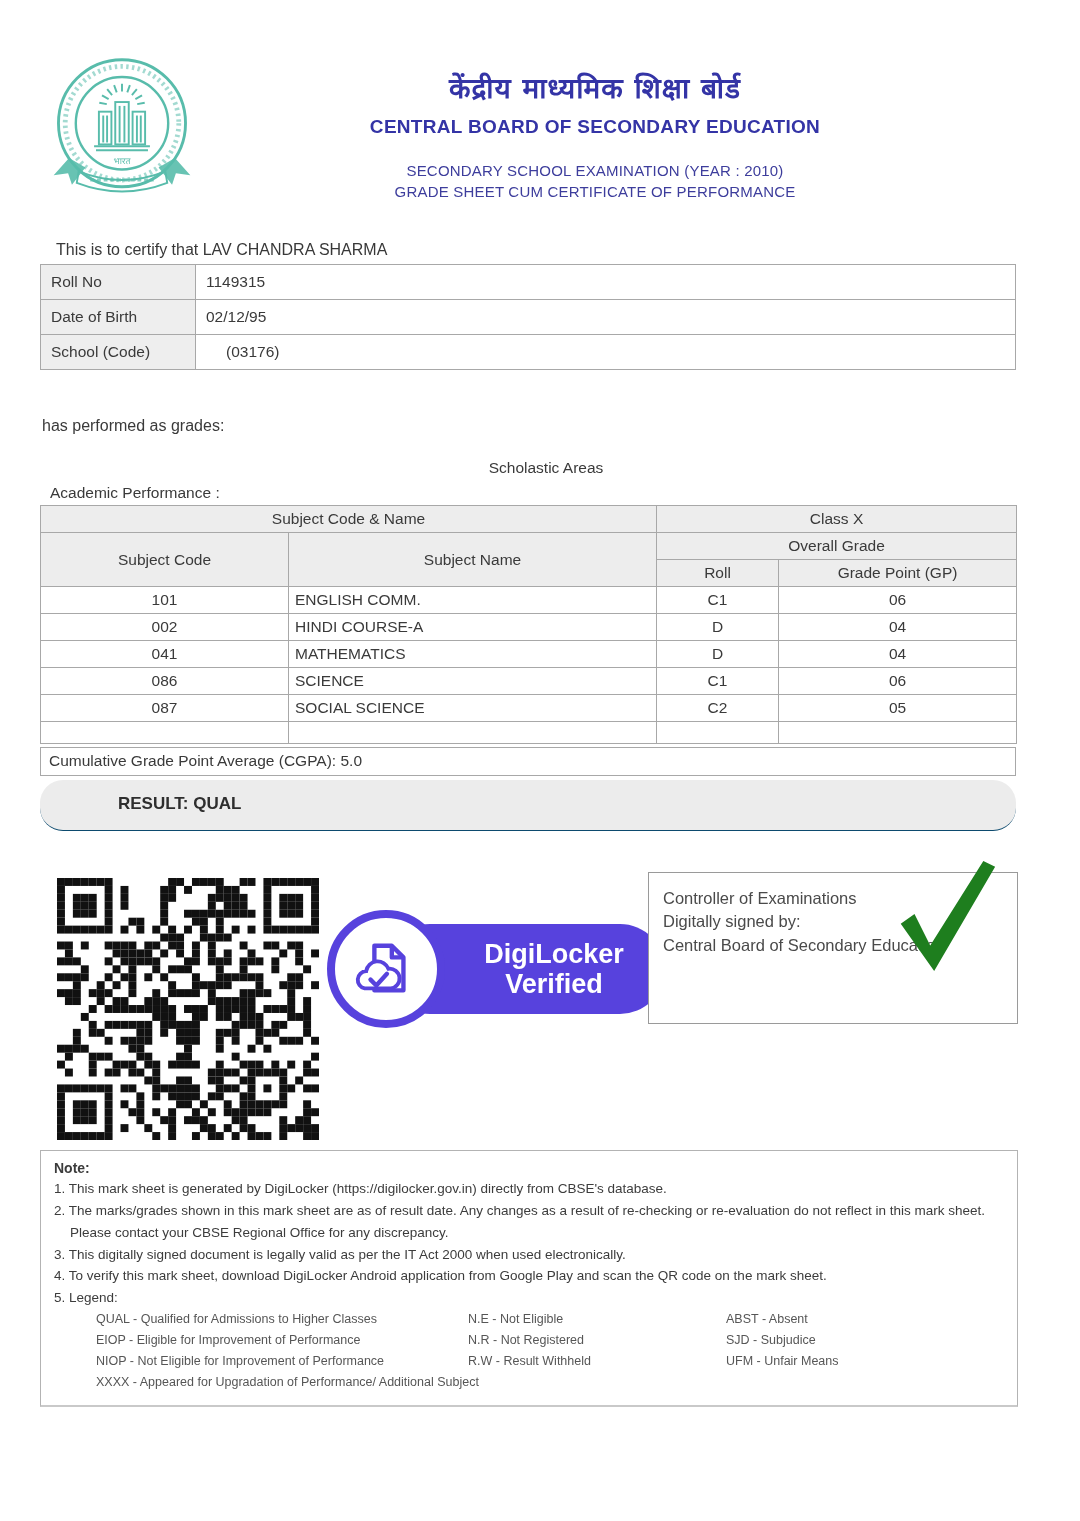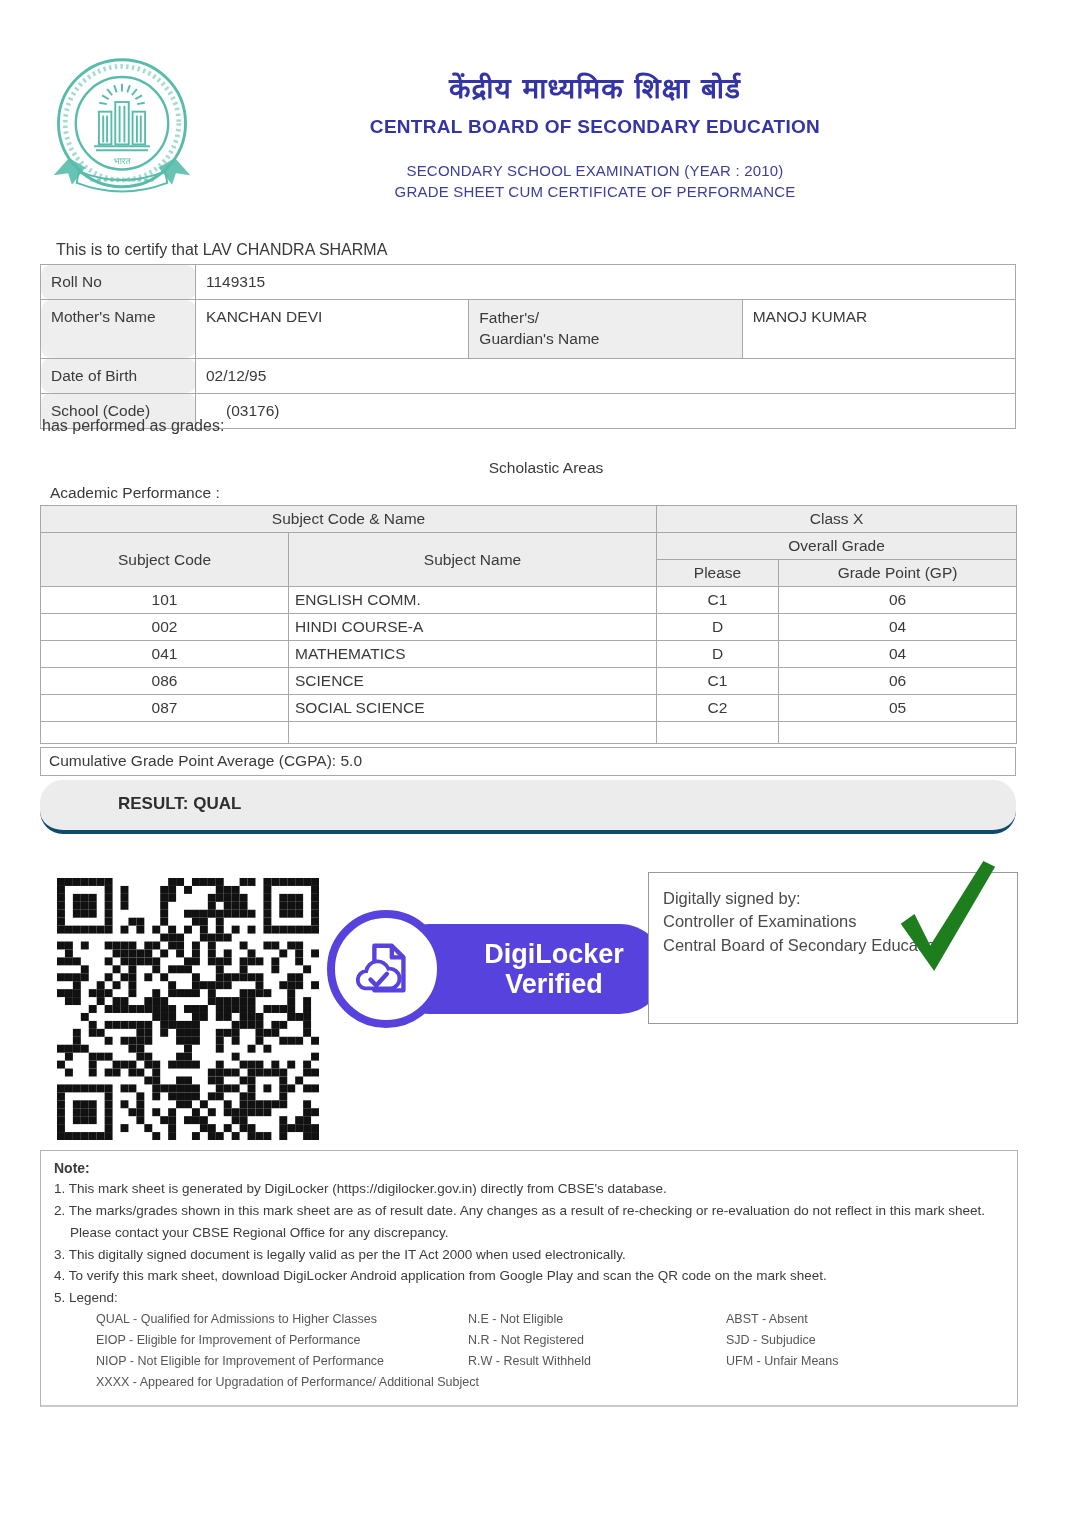--- a/index.html
+++ b/index.html
@@ -11,37 +11,37 @@
   .logo-wrap { position:absolute; left:40px; top:52px; width:164px; height:154px; }
   .header-text { position:absolute; left:205px; top:68px; width:780px; text-align:center; }
   .h-hindi { font-family:"DejaVu Sans", sans-serif; font-size:28px; font-weight:bold; color:var(--hblue); letter-spacing:1px; }
   .h-eng { font-size:19px; font-weight:bold; color:var(--hblue); margin-top:10px; letter-spacing:.3px; }
   .h-exam { margin-top:22px; font-size:15px; color:#3d3d9c; line-height:1.4; letter-spacing:.2px; }
 
   
   .certify { position:absolute; left:56px; top:241px; font-size:16px; color:#383838; }
   table.details { position:absolute; left:40px; top:264px; width:976px; border-collapse:collapse; table-layout:fixed; font-size:15.5px; color:#3a3a3a; }
   table.details td { border:1px solid #a8a8a8; padding:8px 10px; vertical-align:top; }
-  table.details td.lbl { background:#eeeeee; width:155px;border-radius:10px; }
+  table.details td.lbl { background:#eeeeee; width:155px; }
   td.lbl2 { background:#eeeeee; width:140px; }
   .two-line span { display:block; line-height:1.35; }
   .indent-val { padding-left:30px !important; }
   .performed { position:absolute; left:42px; top:417px; font-size:16px; color:#3a3a3a; }
 
   
   .schol-title { position:absolute; left:0; top:459px; width:1080px; text-align:center; font-size:15.5px; color:#3a3a3a;padding-left:12px; }
   .acad-label { position:absolute; left:50px; top:484px; font-size:15.5px; color:#3a3a3a; }
   .acad-block { position:absolute; left:40px; top:505px; width:976px; }
   table.acad { width:976px; border-collapse:collapse; table-layout:fixed; font-size:15.5px; color:#3a3a3a; }
   table.acad th, table.acad td { border:1px solid #a8a8a8; padding:4px 6px; text-align:center; font-weight:normal; }
   table.acad th { background:#ededed; }
   table.acad td.sname { text-align:left; }
   tr.empty-row td { height:22px; }
   .cgpa-row { border:1px solid #a8a8a8; margin-top:3px; padding:4px 8px 5px; font-size:15.5px; color:#3a3a3a; background:#fff; }
-  .result-row { background:#ececec; border-bottom:4px solid #0c4a6e; margin-top:4px; padding:14px 0 16px 78px; font-size:17px; font-weight:bold; color:#2e2e2e;border-radius:23px; }
+  .result-row { background:#ececec; border-bottom:1px solid #0c4a6e; margin-top:4px; padding:14px 0 16px 78px; font-size:17px; font-weight:bold; color:#2e2e2e;border-radius:23px; }
 
   
   .verify { position:absolute; left:0; top:855px; width:1080px; height:300px; }
   .qr { position:absolute; left:57px; top:23px; width:262px; height:262px; }
   .badge { position:absolute; left:327px; top:55px; width:340px; height:118px; }
   .badge-pill { position:absolute; left:58px; top:14px; width:280px; height:90px; background:var(--purple); border-radius:46px; color:#fff; font-weight:bold; font-size:27px; line-height:1.12; display:flex; flex-direction:column; justify-content:center; text-align:center; padding-left:72px; padding-right:14px; }
   .badge-circle { position:absolute; left:0; top:0; width:118px; height:118px; border-radius:50%; background:#fff; border:8px solid var(--purple); display:flex; align-items:center; justify-content:center; }
   .sigbox { position:absolute; left:648px; top:17px; width:370px; height:152px; border:1px solid #9a9a9a; padding:14px 14px; font-size:16.5px; color:#4a4a4a; line-height:1.42; background:#fff; }
   .sig-check { position:absolute; right:14px; top:-24px; width:118px; height:132px; }
 
@@ -110,29 +110,20 @@
 
   <div class="certify">This is to certify that LAV CHANDRA SHARMA</div>
 
   <table class="details">
     <tbody>
         <tr>
       <td class="lbl">Roll No</td>
       <td colspan="3">1149315</td>
     </tr>
     <tr>
-      <td class="lbl">Mother's Name</td>
-      <td style="width:313px;">KANCHAN DEVI</td>
-      <td class="lbl2 two-line">
-        <span>Father's/</span>
-        <span>Guardian's Name</span>
-      </td>
-      <td>MANOJ KUMAR</td>
-    </tr>
-    <tr>
       <td class="lbl">Date of Birth</td>
       <td colspan="3">02/12/95</td>
     </tr>
     <tr>
       <td class="lbl">School (Code)</td>
       <td colspan="3" class="indent-val">(03176)</td>
     </tr>
   </tbody>
     </table>
 
@@ -153,21 +144,21 @@
           <tr>
         <th colspan="2">Subject Code &amp; Name</th>
         <th colspan="2">Class X</th>
       </tr>
       <tr>
         <th rowspan="2">Subject Code</th>
         <th rowspan="2">Subject Name</th>
         <th colspan="2">Overall Grade</th>
       </tr>
       <tr>
-        <th>Please</th>
+        <th>Roll</th>
         <th>Grade Point (GP)</th>
       </tr>
       <tr>
         <td>101</td>
         <td class="sname">ENGLISH COMM.</td>
         <td>C1</td>
         <td>06</td>
       </tr>
       <tr>
         <td>002</td>
@@ -756,22 +747,22 @@
         <svg viewBox="0 0 64 64" width="62" height="62">
           <path d="M20 8 h18 l12 12 v34 h-30 z" fill="#fff" stroke="var(--purple)" stroke-width="4.5" stroke-linejoin="round"></path>
           <path d="M38 8 v12 h12" fill="none" stroke="var(--purple)" stroke-width="4.5" stroke-linejoin="round"></path>
           <path d="M10 52 a9 9 0 0 1 1.5-17.8 a12 12 0 0 1 23-2.5 a8 8 0 0 1 2.5 20.3 z" fill="#fff" stroke="var(--purple)" stroke-width="4"></path>
           <path d="M16 43 l6 6 l11 -12" fill="none" stroke="var(--purple)" stroke-width="4.5" stroke-linecap="round" stroke-linejoin="round"></path>
         </svg>
       </div>
     </div>
 
     <div class="sigbox">
+      <div>Controller of Examinations</div>
       <div>Digitally signed by:</div>
-      <div>Controller of Examinations</div>
       <div>Central Board of Secondary Education</div>
       <svg class="sig-check" viewBox="0 0 120 130">
         <path d="M16 74 L30 64 L46 96 L100 10 L112 16 L50 122 Z" fill="var(--green)"></path>
       </svg>
     </div>
   </div>
 
   <div class="notebox">
     <div class="note-title">Note:</div>
     <div class="note-item">1. This mark sheet is generated by DigiLocker (https://digilocker.gov.in) directly from CBSE's database.</div>

